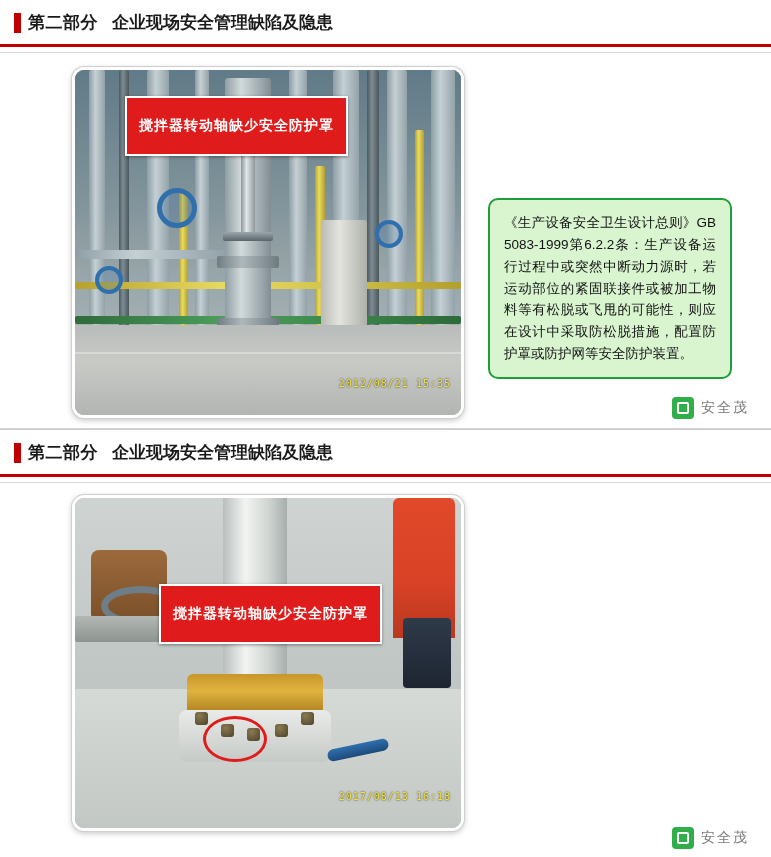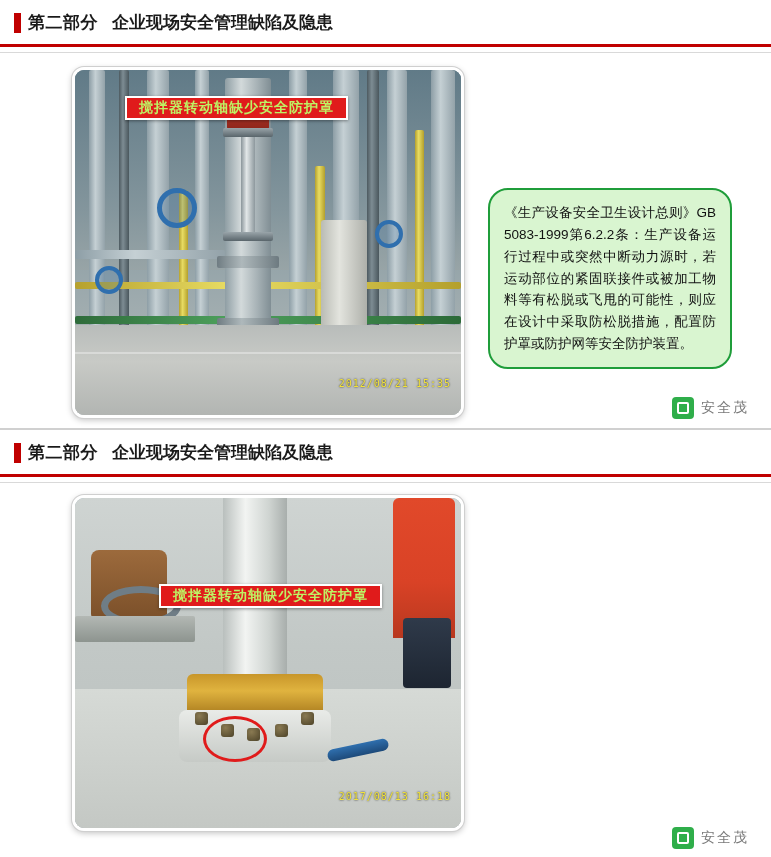--- a/index.html
+++ b/index.html
@@ -193,25 +193,25 @@
     font-size: 10px;
     color: #f2e33a;
     letter-spacing: 1px;
     text-shadow: 0 0 2px rgba(0,0,0,0.9);
   }
   
   .red-banner {
     position: absolute;
     background: #e01b1b;
     border: 2px solid #ffffff;
-    color: #bef264;
+    color: #ffffff;
     font-weight: bold;
     font-size: 14px;
     letter-spacing: 1px;
-    padding: 1px 12px;
+    padding: 19px 12px;
     white-space: nowrap;
     box-shadow: 0 1px 3px rgba(0,0,0,0.4);
     text-align: right;
   }
   .red-banner.b1 { left: 50px; top: 26px; }
   .red-banner.b2 { left: 84px; top: 86px; }
   
   .note-box {
     position: absolute;
     background: #d9f5d0;
@@ -219,23 +219,22 @@
     border-radius: 10px;
     padding: 12px 14px;
     font-size: 13.5px;
     line-height: 1.62;
     color: #111111;
     text-align: justify;
     box-sizing: border-box;
   }
   .note-box.n1 {
     left: 488px;
-    top: 135px;
+    top: 145px;
     width: 244px;
-    border-radius: 20px;
   }
   .note-box.n2 {
     left: 488px;
     top: 78px;
     width: 244px;
   }
   
   .wm {
     position: absolute;
     right: 22px;

